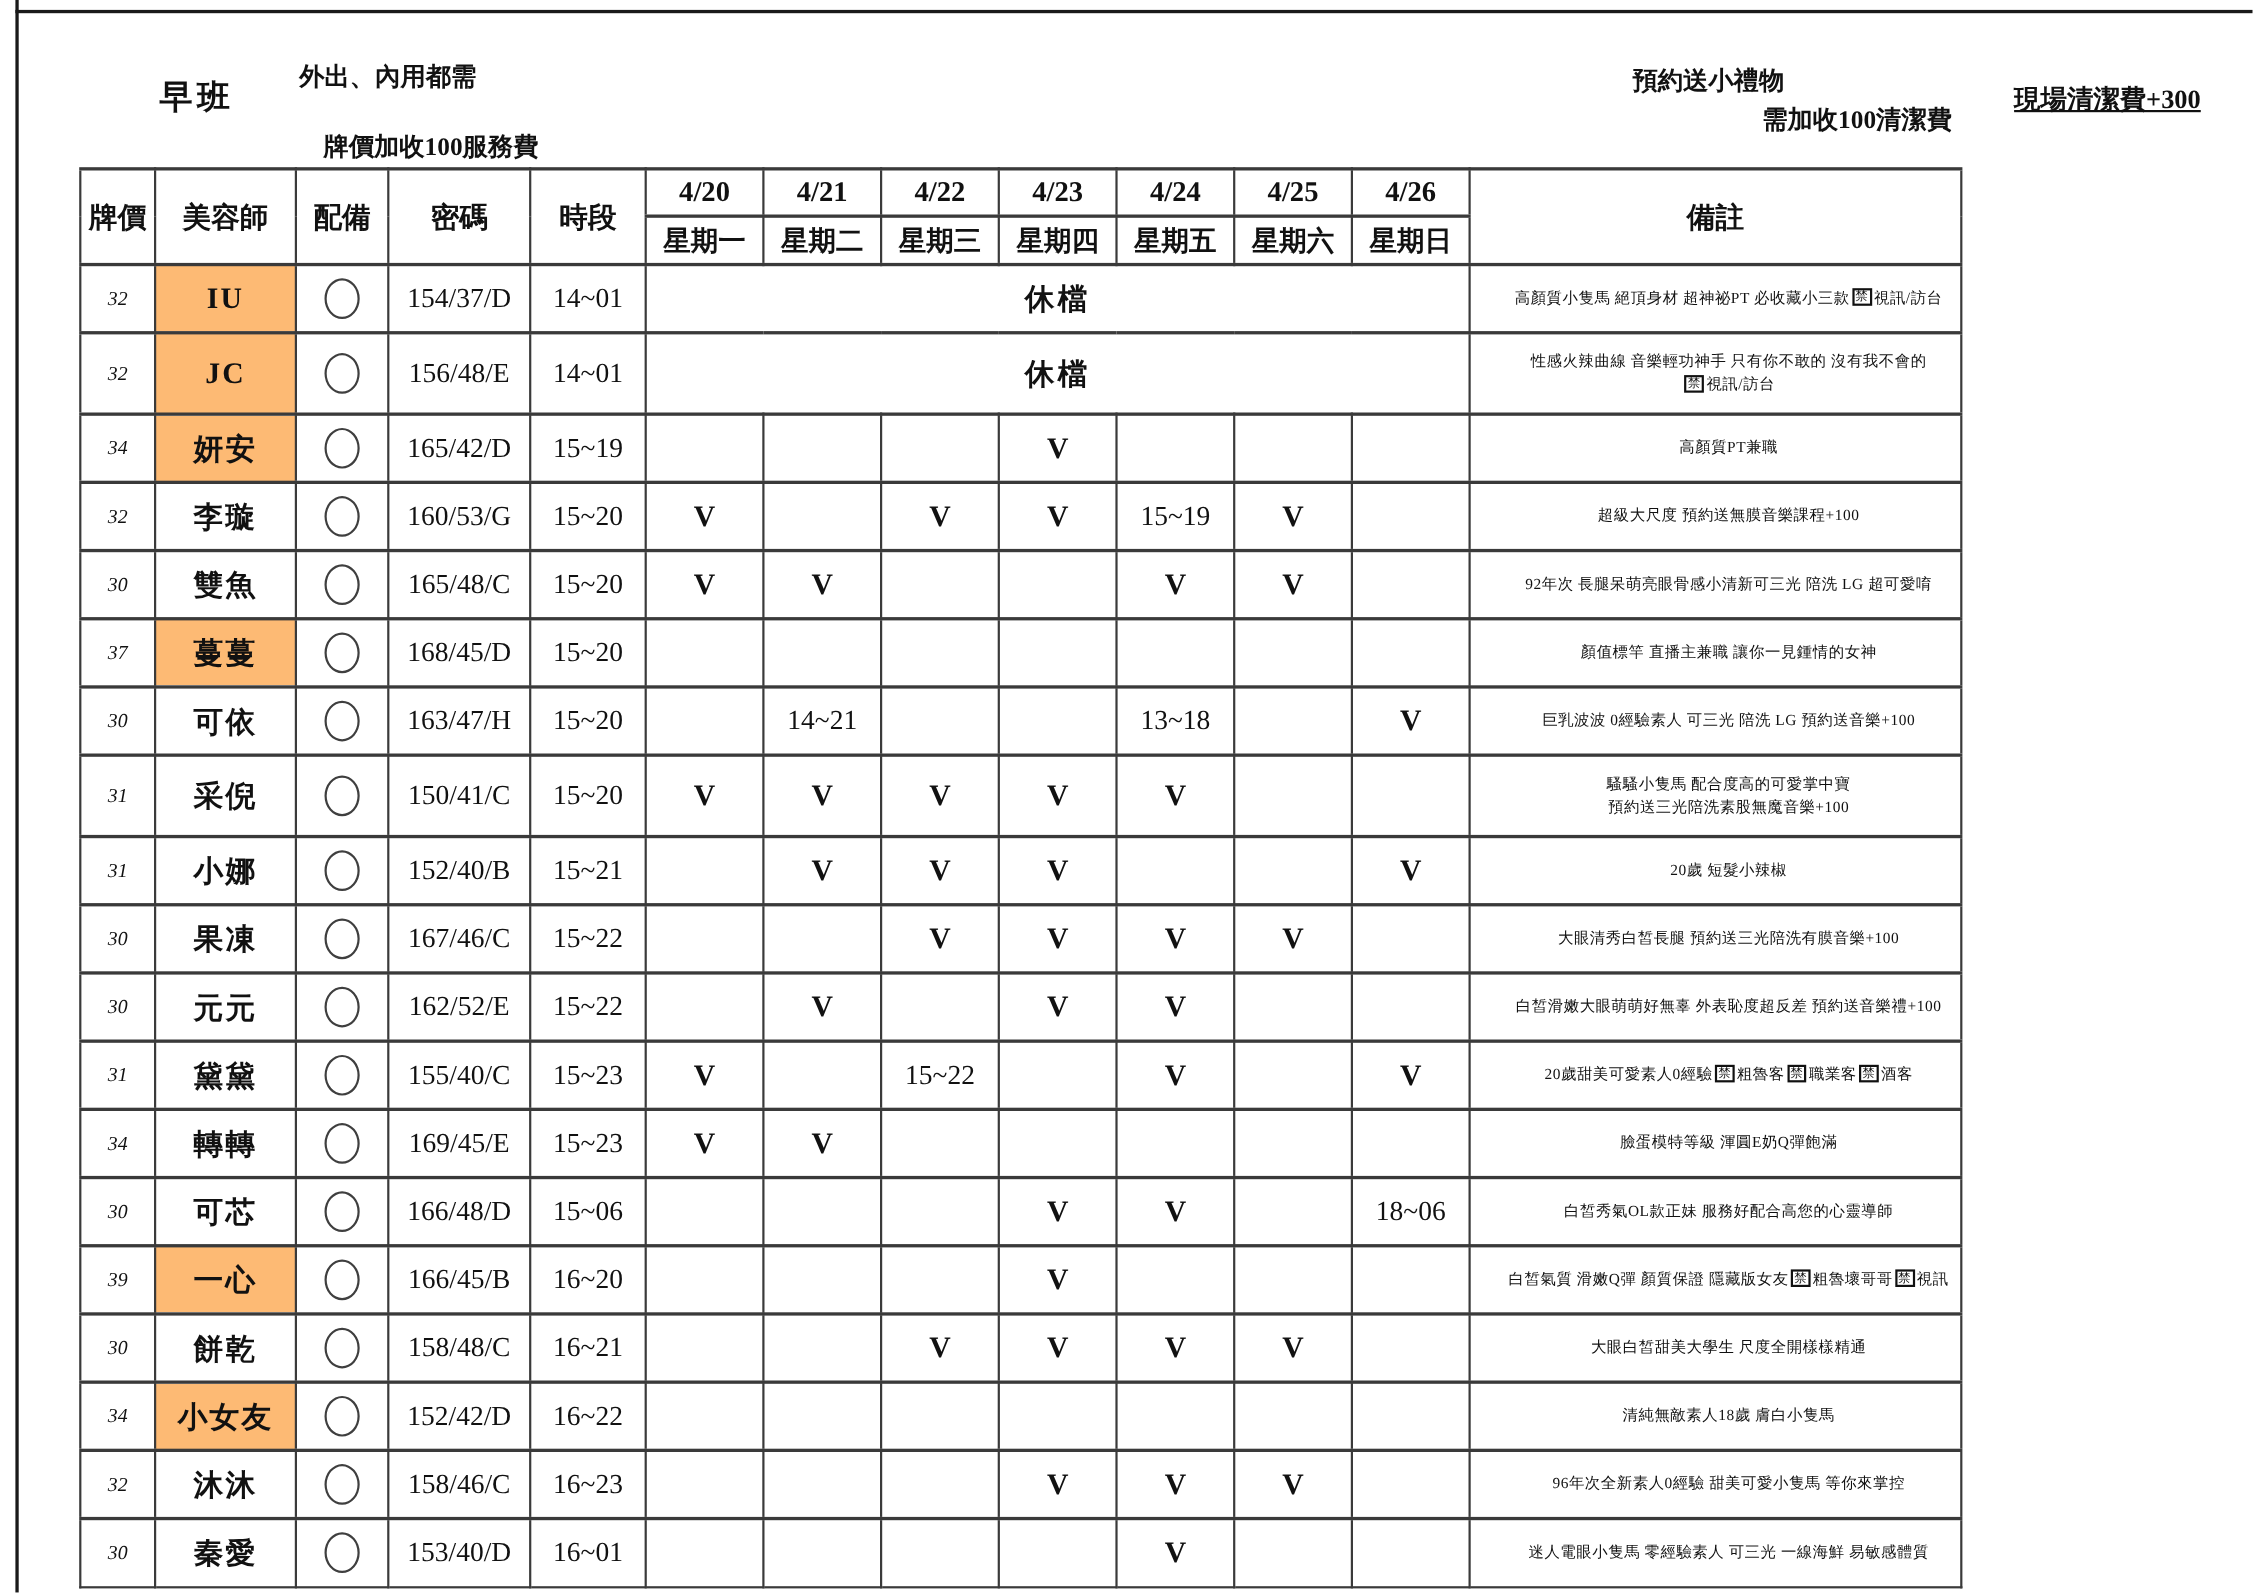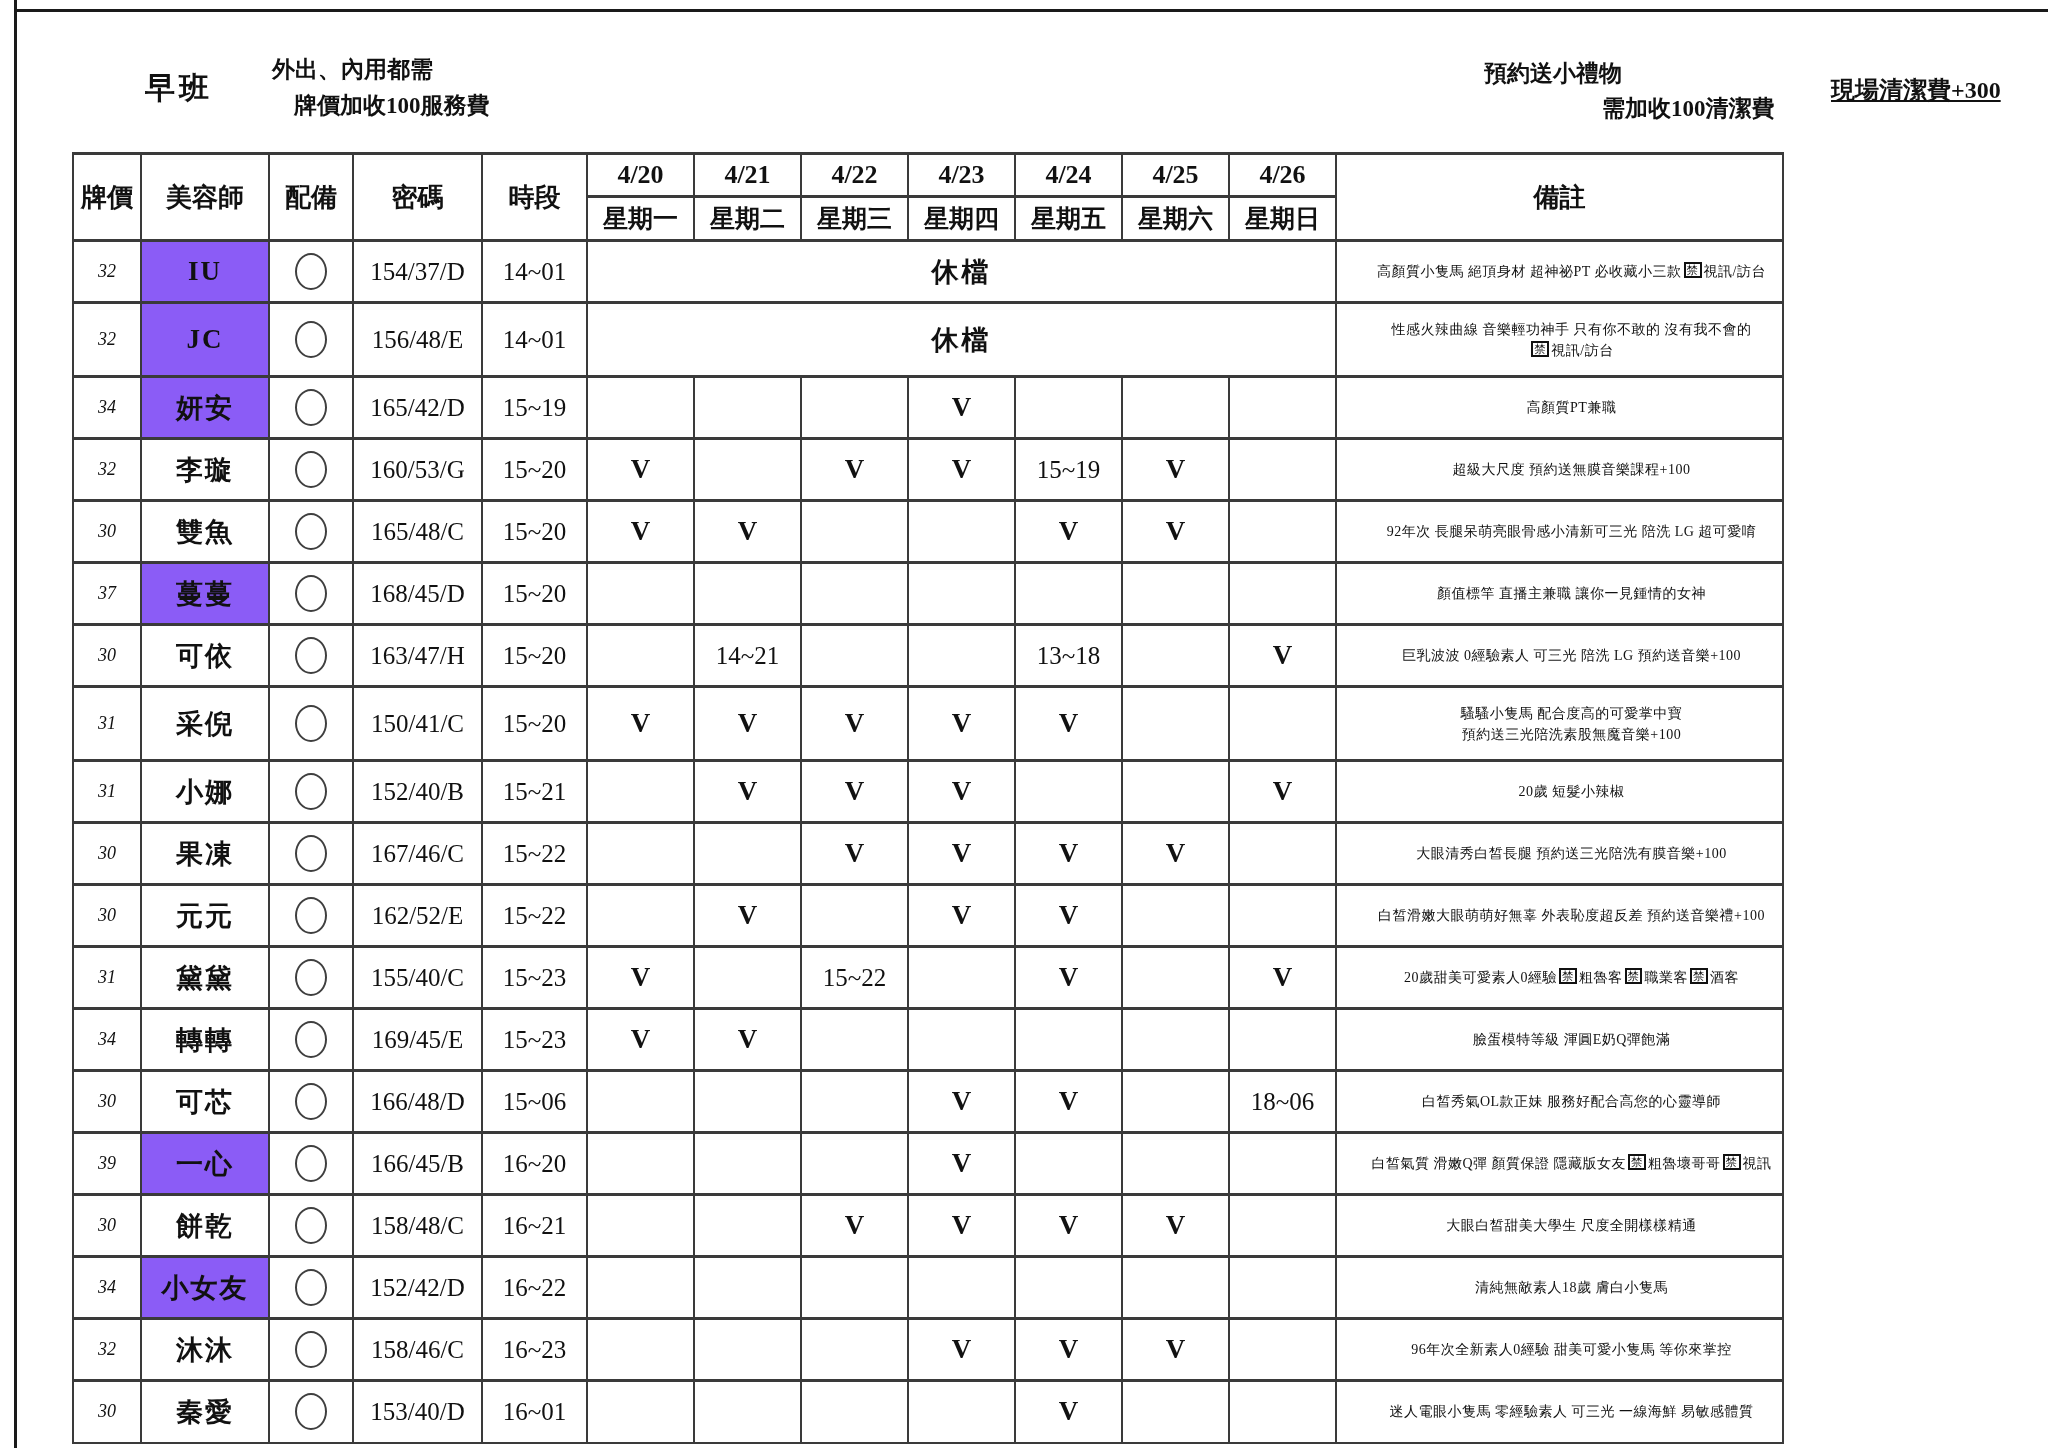--- a/index.html
+++ b/index.html
@@ -12,21 +12,21 @@
     overflow:hidden;
   }
   
   .frame-left{position:absolute;left:14px;top:0;width:3px;height:1448px;background:#1a1a1a;}
   .frame-top{position:absolute;left:14px;top:9px;width:2034px;height:3px;background:#1a1a1a;}
 
   
   .hd{position:absolute;white-space:nowrap;font-weight:bold;}
   #shift{left:145px;top:68px;font-size:30px;letter-spacing:4px;}
   #noteL{left:272px;top:52px;font-size:23px;line-height:1.55;}
-  #noteL .l2{padding-left:22px;}
+  #noteL .l2{padding-left:22px;margin-top:28px;}
   #title{left:727px;top:52px;font-size:47px;letter-spacing:9px;}
   #noteR1{left:1484px;top:58px;font-size:23px;font-family:Liberation Mono, monospace;}
   #noteR2{left:1602px;top:93px;font-size:23px;}
   #noteFar{left:1831px;top:74px;font-size:24px;text-decoration:underline;}
 
   
   table#grid{
     position:absolute;left:72px;top:152px;
     border-collapse:collapse;table-layout:fixed;
     width:1712px;
@@ -36,21 +36,21 @@
     text-align:center;vertical-align:middle;
     padding:0;overflow:hidden;
   }
   #grid tr{border-top:3px solid #3a3a3a;}
   #grid thead th{font-size:26px;font-weight:bold;}
   #grid thead .wd{font-size:25px;}
   #grid thead tr.r1 th{height:40px;}
   #grid thead tr.r2 th{height:41px;}
   td.c-price{font-size:18px;font-style:italic;}
   td.c-name{font-size:27px;font-weight:bold;letter-spacing:2px;}
-  td.c-name.gray{background:#8b5cf6;}
+  td.c-name.gray{background:#fdba74;}
   td.c-code{font-size:25px;}
   td.c-slot{font-size:25px;}
   td.c-day{font-size:25px;}
   td.c-day .v{font-size:27px;font-weight:600;}
   td.c-off{font-size:27px;font-weight:bold;letter-spacing:3px;}
   td.c-remark{text-align:left;}
   td.c-remark div{
     padding-left:24px;font-size:14px;line-height:1.5;
     white-space:nowrap;overflow:hidden;letter-spacing:0.5px;
   }

